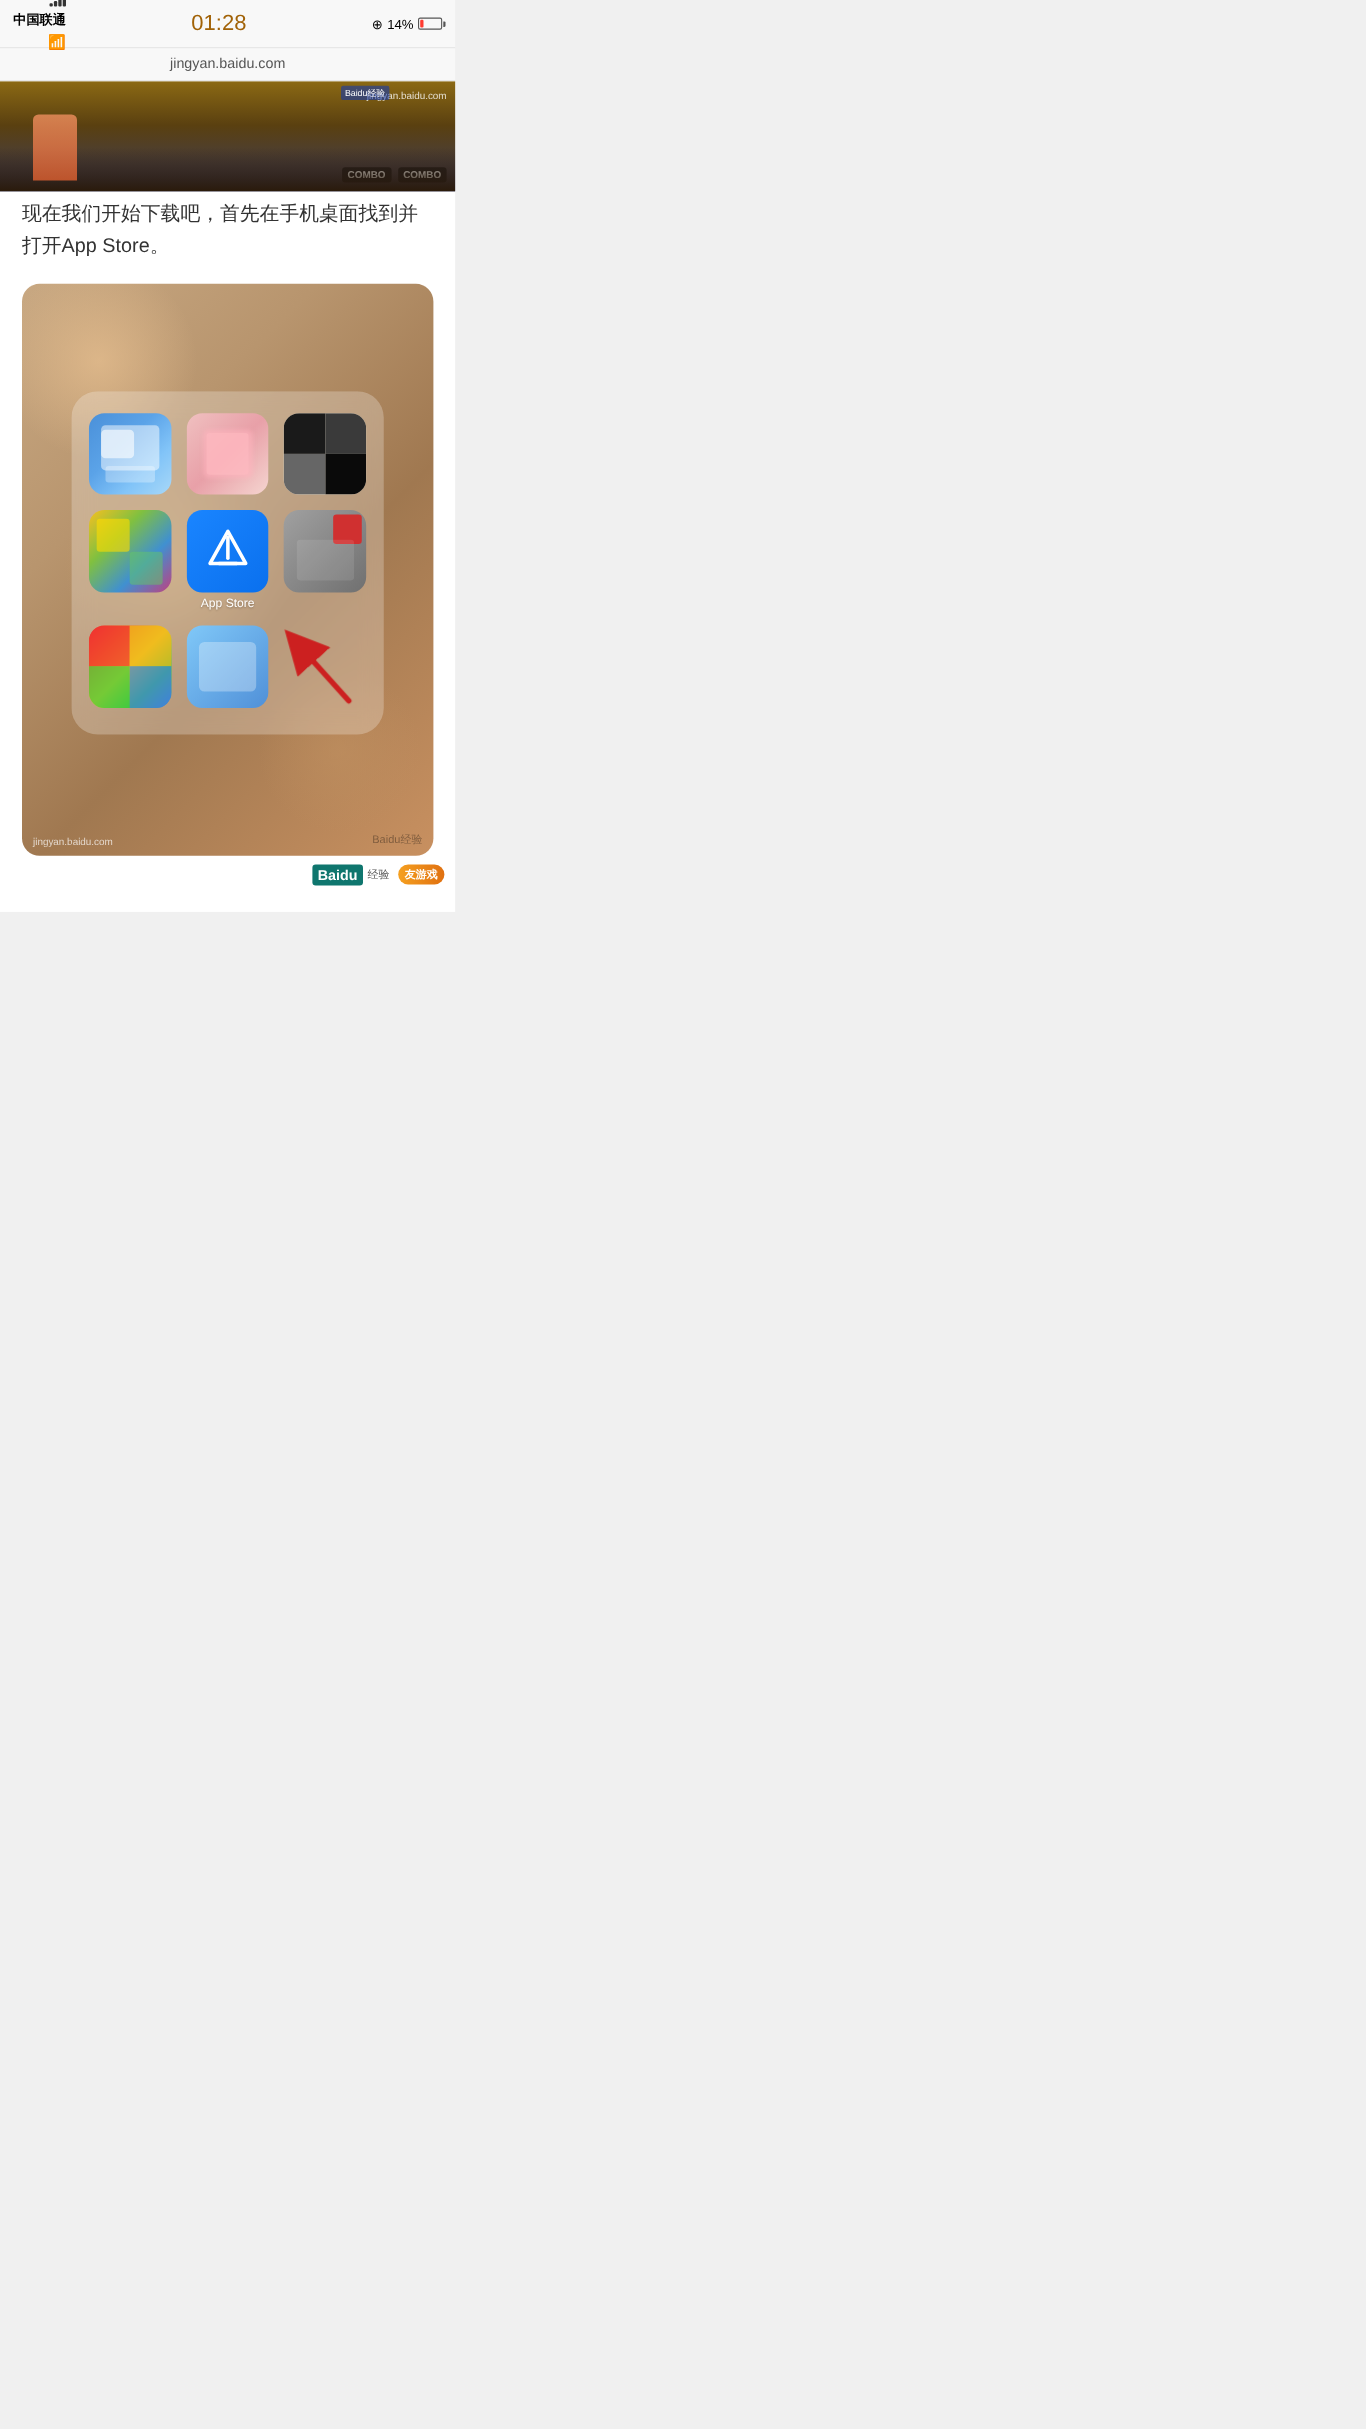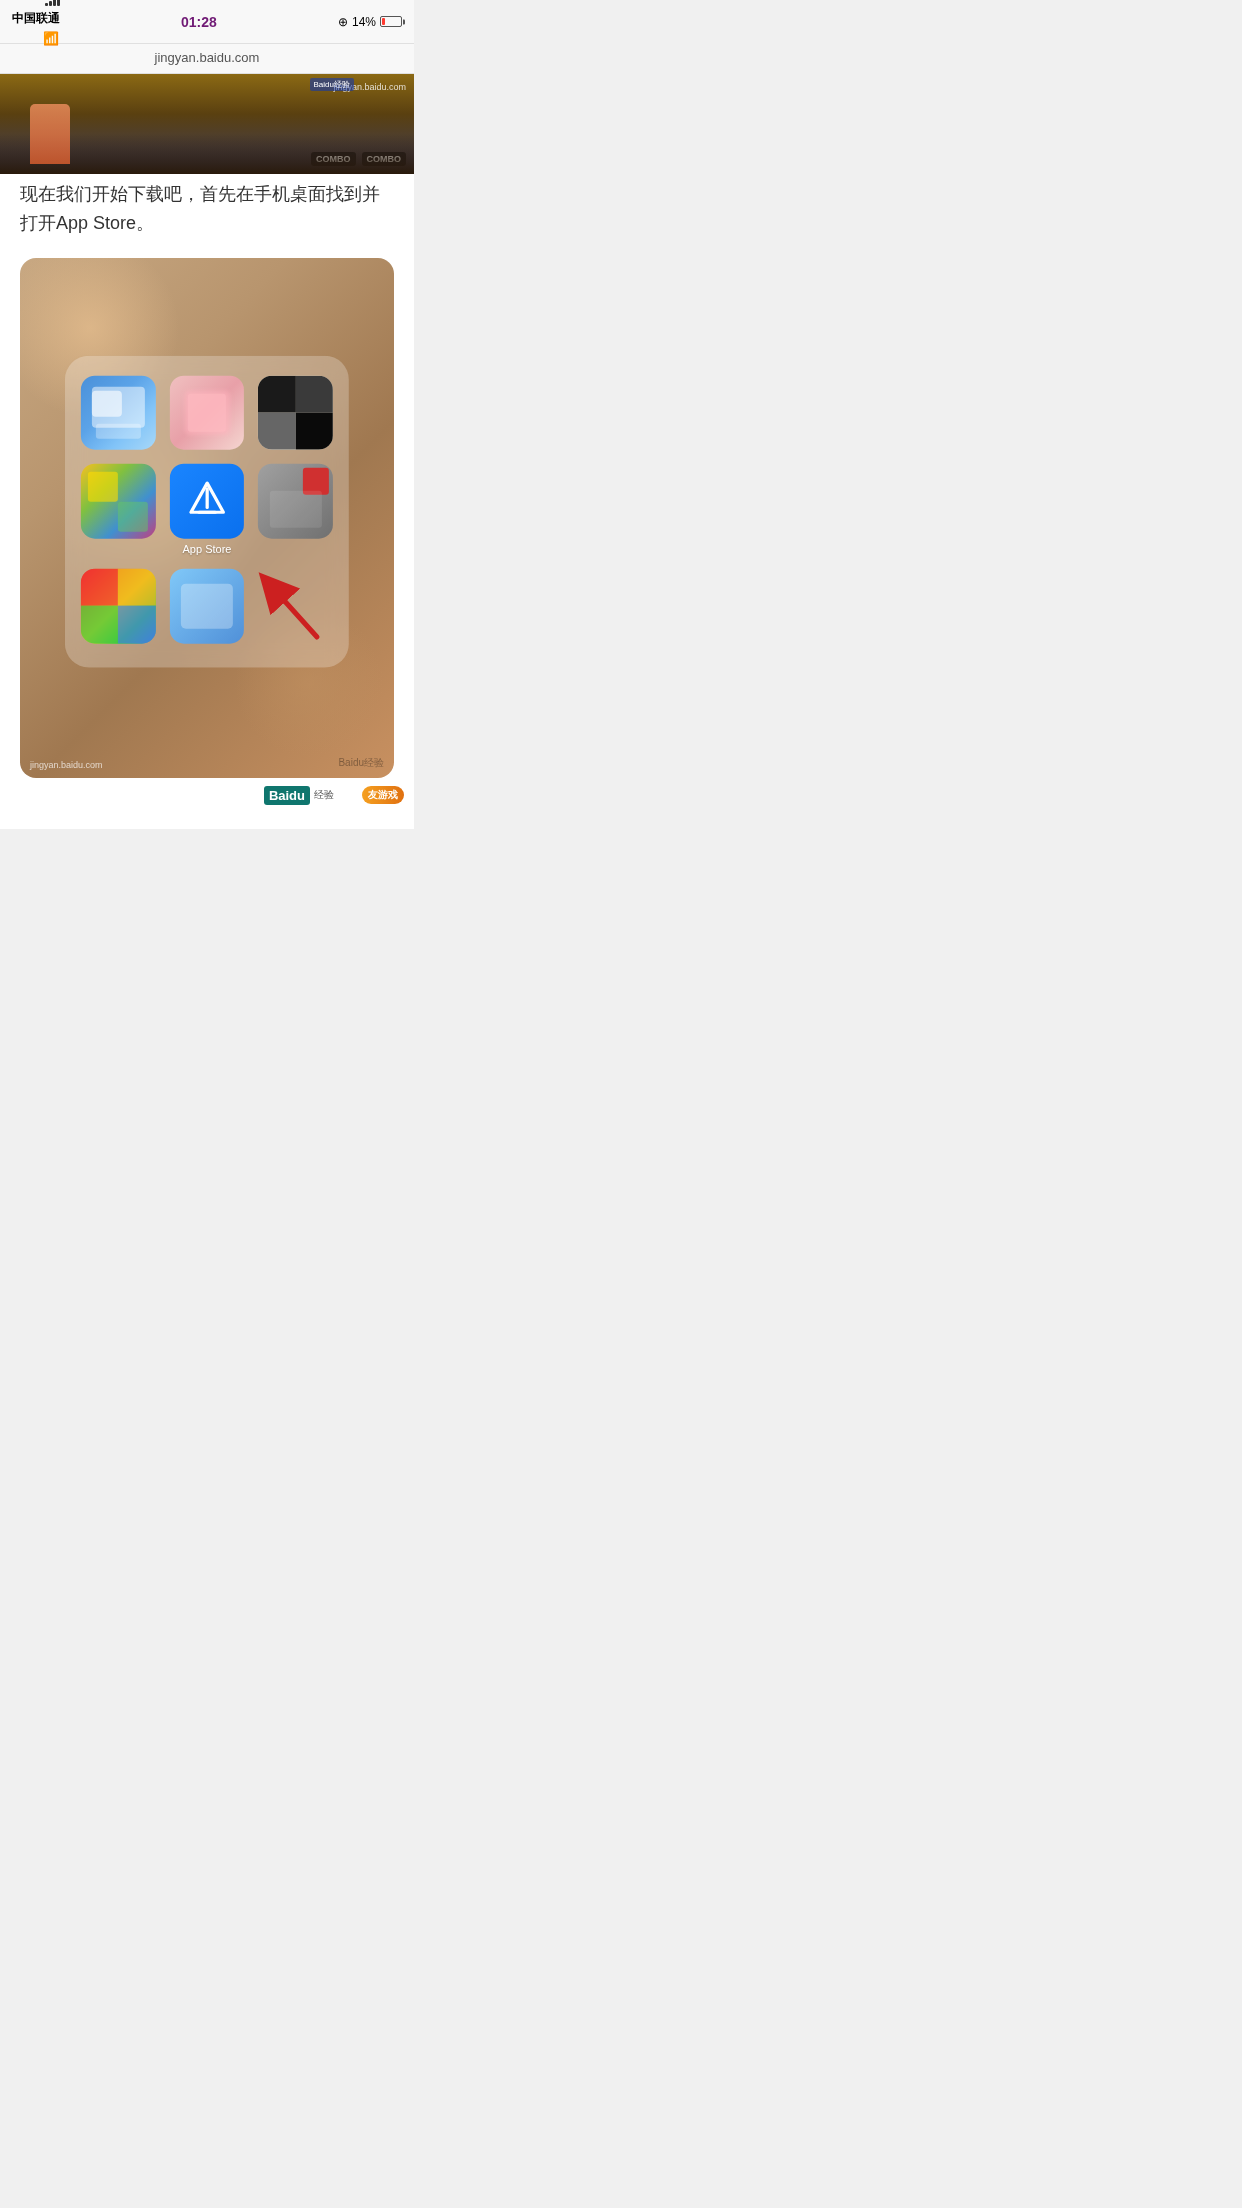--- a/index.html
+++ b/index.html
@@ -28,23 +28,23 @@
     }
     .status-left {
       display: flex;
       align-items: flex-end;
       gap: 4px;
       font-size: 12px;
       font-weight: 600;
       flex-direction: column;
     }
     .status-center {
-      font-size: 14px;
-      font-weight: 700;
-      color: #701a75;
+      font-size: 20px;
+      font-weight: 400;
+      color: #a16207;
     }
     .status-right {
       display: flex;
       align-items: center;
       gap: 4px;
       font-size: 12px;
     }
     .battery-icon {
       width: 22px;
       height: 11px;
@@ -266,21 +266,20 @@
       padding: 2px 5px;
       border-radius: 3px;
     }
     .you-youxi-badge {
       background: linear-gradient(90deg, #f5a020, #e07010);
       color: white;
       font-size: 10px;
       padding: 2px 6px;
       border-radius: 10px;
       font-weight: bold;
-      margin-left: 20px;
     }
 
     
     .signal-bars {
       display: flex;
       align-items: flex-end;
       gap: 1px;
     }
     .signal-bar {
       width: 3px;

